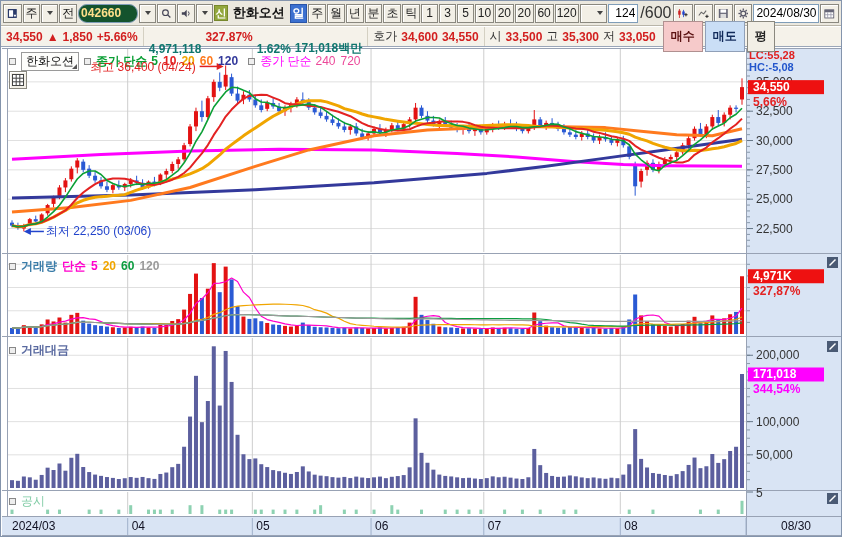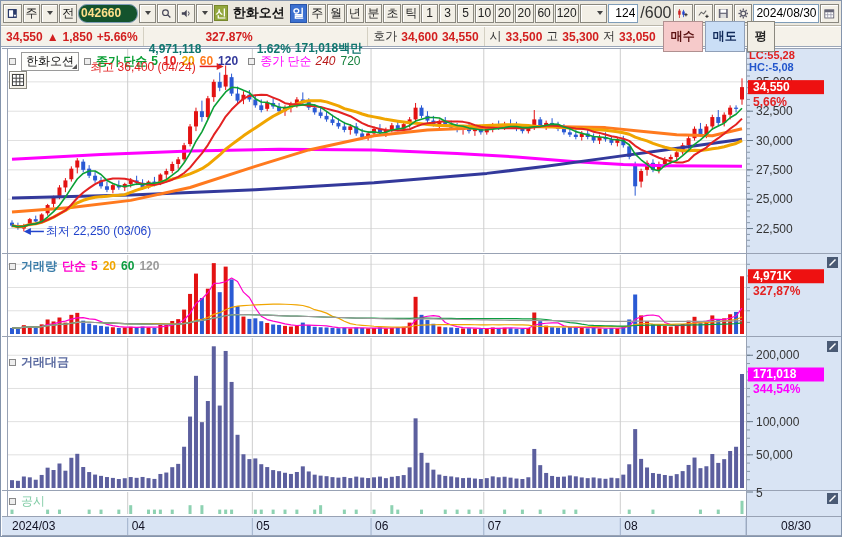--- a/index.html
+++ b/index.html
@@ -891,38 +891,38 @@
       <line x1="745" y1="517" x2="745" y2="534" stroke="#9fb0ca"></line>
       <text x="780" y="529" fill="#112" font-size="12" text-anchor="start" font-weight="normal">08/30</text>
     </svg>
 
   <div class="legend" style="left:8px;top:51px">
     <span class="chk"></span>
     <span class="name-box">한화오션</span>
     <span class="chk"></span>
     <span id="ma1" style="font-weight: bold;"><span style="color: rgb(11, 159, 53); margin-right: 4px;">종가 단순</span><span style="color: rgb(11, 159, 53); margin-right: 5px;">5</span><span style="color: rgb(227, 34, 34); margin-right: 5px;">10</span><span style="color: rgb(240, 165, 0); margin-right: 5px;">20</span><span style="color: rgb(255, 122, 30); margin-right: 5px;">60</span><span style="color: rgb(51, 57, 155); margin-right: 5px;">120</span></span>
     <span class="chk"></span>
-    <span id="ma2"><span style="color: rgb(255, 0, 255); margin-right: 4px;">종가 단순</span><span style="color: #b91c1c; margin-right: 5px; font-style: italic;">240</span><span style="color: #15803d; margin-right: 5px; text-align: center;">720</span></span>
+    <span id="ma2"><span style="color: rgb(255, 0, 255); margin-right: 4px;">종가 단순</span><span style="color: #ec4899; margin-right: 5px;">240</span><span style="color: #ec4899; margin-right: 5px; text-align: center;">720</span></span>
   </div>
   <div class="grid-btn" style="left:8px;top:70px">
     <svg width="12" height="12" viewBox="0 0 12 12" style="position:static">
       <rect x="0.5" y="0.5" width="11" height="11" fill="#fff" stroke="#444"></rect>
       <line x1="0.5" y1="4.2" x2="11.5" y2="4.2" stroke="#444"></line>
         <line x1="0.5" y1="7.8" x2="11.5" y2="7.8" stroke="#444"></line>
       <line x1="4.2" y1="0.5" x2="4.2" y2="11.5" stroke="#444"></line>
         <line x1="7.8" y1="0.5" x2="7.8" y2="11.5" stroke="#444"></line>
       </svg>
   </div>
 
   <div class="legend" style="left:8px;top:257px">
     <span class="chk"></span>
     <span id="vol-lgd" style="font-weight: bold;"><span style="color: rgb(58, 124, 168); margin-right: 5px;">거래량</span><span style="color: rgb(255, 0, 204); margin-right: 5px;">단순</span><span style="color: rgb(255, 0, 204); margin-right: 5px;">5</span><span style="color: rgb(240, 165, 0); margin-right: 5px;">20</span><span style="color: rgb(12, 156, 64); margin-right: 5px;">60</span><span style="color: rgb(154, 154, 154); margin-right: 5px;">120</span></span>
   </div>
 
-  <div class="legend" style="left:8px;top:353px">
+  <div class="legend" style="left:8px;top:341px">
     <span class="chk"></span>
     <span id="val-lgd" style="color: rgb(90, 106, 160); font-weight: bold;">거래대금</span>
   </div>
 
   <div class="legend" style="left:8px;top:492px">
     <span class="chk"></span>
     <span id="disc-lgd" style="color: rgb(127, 203, 164);">공시</span>
   </div>
 
   <div class="anno" id="anno-high" style="text-align: right; left: 46.6585px; top: 58.4277px; width: 148px; color: rgb(224, 32, 32);">최고 36,400 (04/24)</div>

